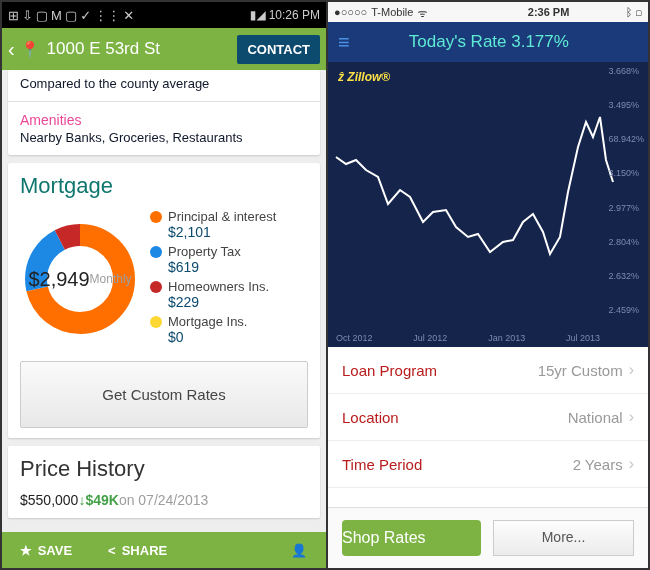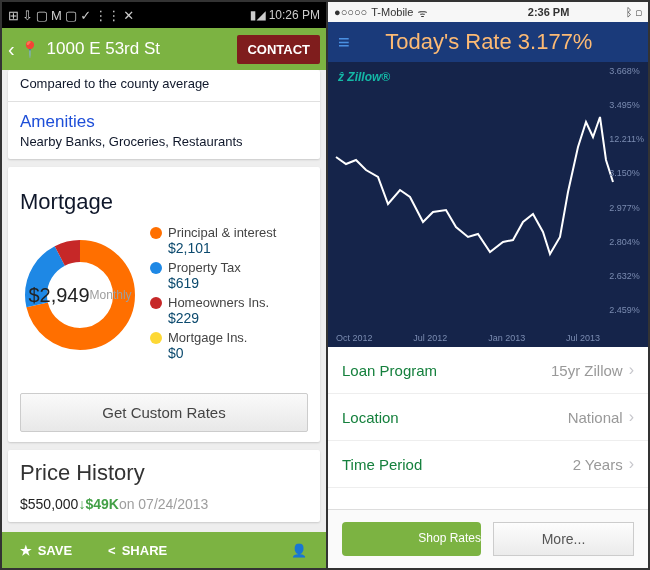--- a/index.html
+++ b/index.html
@@ -10,68 +10,68 @@
 
   
   .and-status { background: #000; color: #ccc; height: 26px; display: flex; align-items: center; justify-content: space-between; padding: 0 6px; font-size: 12px; }
   .and-status .icons { display: flex; gap: 3px; }
   .and-status .icons span { font-size: 13px; }
   .and-right { display: flex; align-items: center; gap: 3px; }
   .green-bar { background: #7cb342; height: 42px; display: flex; align-items: center; padding: 0 6px; gap: 6px; }
   .back-chev { color: #fff; font-size: 20px; }
   .pin-icon { color: #fff; font-size: 16px; }
   .addr { color: #fff; font-size: 17px; flex: 1; }
-  .contact-btn { background: #7f1d1d; color: #fff; font-size: 13px; font-weight: bold; padding: 7px 10px; border-radius: 2px; }
+  .contact-btn { background: #0c4a6e; color: #fff; font-size: 13px; font-weight: bold; padding: 7px 10px; border-radius: 2px; }
   .scroll { position: absolute; top: 68px; bottom: 36px; left: 0; right: 0; overflow: hidden; background: #eee; }
   .card { background: #fff; margin: 4px 6px 8px 6px; padding: 10px 12px; border-radius: 2px; box-shadow: 0 1px 2px rgba(0,0,0,0.15); }
   .card .muted { color: #0f172a; font-size: 13px; }
-  .card .sec-title { color: #1d4ed8; font-size: 17px; margin-top: 0; }
+  .card .sec-title { color: #ec4899; font-size: 14px; margin-top: 0; }
   .divider { height: 1px; background: #e0e0e0; margin: 10px -12px; }
-  .mort-title { font-size: 22px; color: #0f172a; margin-bottom: 10px; margin-top: 12px; }
+  .mort-title { font-size: 22px; color: #0f766e; margin-bottom: 10px; }
   .mort-body { display: flex; gap: 10px; align-items: center; }
   .donut { position: relative; width: 120px; height: 120px; flex-shrink: 0; }
   .donut svg { transform: rotate(-90deg); }
   .donut-center { position: absolute; top: 0; left: 0; width: 120px; height: 120px; display: flex; flex-direction: row; align-items: center; justify-content: center; }
   .donut-center .amt { font-size: 20px; color: #222; font-weight: 500; }
   .donut-center .mo { font-size: 12px; color: #9e9e9e; }
   .legend { flex: 1; }
   .legend-row { display: flex; align-items: flex-start; gap: 6px; margin-bottom: 4px; }
   .dot { width: 12px; height: 12px; border-radius: 50%; margin-top: 2px; flex-shrink: 0; }
   .leg-text .lbl { font-size: 13px; color: #444; }
   .leg-text .val { font-size: 14px; color: #0c4a6e; }
-  .rates-btn { background: linear-gradient(#fafafa,#e8e8e8); border: 1px solid #ccc; text-align: center; padding: 10px; font-size: 15px; color: #444; margin-top: 28px; border-radius: 2px; }
+  .rates-btn { background: linear-gradient(#fafafa,#e8e8e8); border: 1px solid #ccc; text-align: center; padding: 24px; font-size: 15px; color: #444; margin-top: 12px; border-radius: 2px; }
   .ph-title { font-size: 22px; color: #333; margin-bottom: 10px; }
   .ph-row { display: flex; align-items: center; font-size: 14px; }
   .ph-price { color: #222; font-weight: 500; }
   .ph-delta { color: #43a047; font-weight: bold; }
   .ph-date { color: #9e9e9e; }
   .bottom-bar { position: absolute; bottom: 0; left: 0; right: 0; height: 36px; background: #7cb342; display: flex; align-items: center; color: #fff; font-size: 13px; font-weight: bold; }
   .bb-item { display: flex; align-items: center; gap: 6px; padding: 0 18px; }
   .bb-spacer { flex: 1; }
 
   
   .ios-status { height: 20px; display: flex; align-items: center; justify-content: space-between; padding: 0 6px; font-size: 11px; color: #333; background: #f7f7f7; }
   .ios-left { display: flex; align-items: center; gap: 4px; }
   .blue-bar { background: #1a3a7a; height: 40px; display: flex; align-items: center; padding: 0 10px; gap: 10px; }
   .menu-icon { color: #4a90e2; font-size: 20px; font-weight: bold; }
-  .rate-title { color: #fdba74; font-size: 22px; font-weight: 500; flex: 1; text-align: center; margin-right: 20px; }
+  .rate-title { color: #5eead4; font-size: 17px; font-weight: 500; flex: 1; text-align: center; margin-right: 20px; }
   .chart-area { background: #15244a; height: 285px; position: relative; }
-  .zlogo { position: absolute; top: 8px; left: 10px; color: #14b8a6; font-size: 12px; font-style: italic; font-weight: bold; }
+  .zlogo { position: absolute; top: 8px; left: 10px; color: #fde047; font-size: 12px; font-style: italic; font-weight: bold; }
   .y-ticks { position: absolute; right: 4px; top: 4px; bottom: 32px; display: flex; flex-direction: column; justify-content: space-between; }
   .y-ticks span { color: #7a8bb0; font-size: 9px; }
   .x-ticks { position: absolute; bottom: 4px; left: 8px; right: 48px; display: flex; justify-content: space-between; }
   .x-ticks span { color: #7a8bb0; font-size: 9px; }
   .chart-line { position: absolute; top: 0; left: 0; }
   .settings { background: #fff; }
   .setting-row { display: flex; align-items: center; justify-content: space-between; padding: 14px 14px; font-size: 15px; border-bottom: 1px solid #eee; }
-  .setting-row .slabel { color: #15803d; }
+  .setting-row .slabel { color: #b91c1c; }
   .setting-row .sval { color: #999; display: flex; align-items: center; gap: 6px; }
   .chev { color: #c7c7cc; font-size: 16px; }
   .ios-bottom { display: flex; gap: 12px; padding: 12px 14px; background: #fafafa; border-top: 1px solid #ddd; position: absolute; bottom: 0; left: 0; right: 0; }
-  .shop-btn { flex: 1; background: #7cb342; color: #fff; text-align: right; padding: 9px 0; border-radius: 4px; font-size: 12px; }
+  .shop-btn { flex: 1; background: #7cb342; color: #fff; text-align: left; padding: 9px 0; border-radius: 4px; font-size: 16px; }
   .more-btn { flex: 1; background: linear-gradient(#fdfdfd,#ebebeb); border: 1px solid #ccc; color: #555; text-align: center; padding: 8px 0; border-radius: 0; font-size: 14px; }
 </style>
 </head>
 <body>
 
 <div class="phone left">
   <div class="and-status">
     <div class="icons">
       <span>⊞</span>
       <span>⇩</span>
@@ -192,40 +192,40 @@
   </div>
 
   <div class="chart-area">
     <div class="zlogo">ẑ <span>Zillow</span>®</div>
     <svg class="chart-line" width="320" height="285">
       <polyline fill="none" stroke="#fff" stroke-width="2" points="8,95 18,102 28,98 38,108 50,115 60,142 72,128 82,135 95,160 105,150 118,148 128,165 140,175 150,172 162,190 175,180 185,178 195,160 205,152 215,170 222,192 232,175 240,130 250,85 258,60 265,75 272,55 278,98 285,120 "></polyline>
     </svg>
     <div class="y-ticks">
       <span>3.668%</span>
         <span>3.495%</span>
-        <span>12.211%</span>
+        <span>68.942%</span>
         <span>3.150%</span>
         <span>2.977%</span>
         <span>2.804%</span>
         <span>2.632%</span>
         <span>2.459%</span>
     </div>
     <div class="x-ticks">
       <span>Oct 2012</span>
         <span>Jul 2012</span>
         <span>Jan 2013</span>
         <span>Jul 2013</span>
     </div>
   </div>
 
   <div class="settings">
     <div class="setting-row">
       <span class="slabel">Loan Program</span>
       <span class="sval">
-          <span>15yr Zillow</span>
+          <span>15yr Custom</span>
           <span class="chev">›</span>
         </span>
     </div>
     <div class="setting-row">
       <span class="slabel">Location</span>
       <span class="sval">
           <span>National</span>
           <span class="chev">›</span>
         </span>
     </div>

